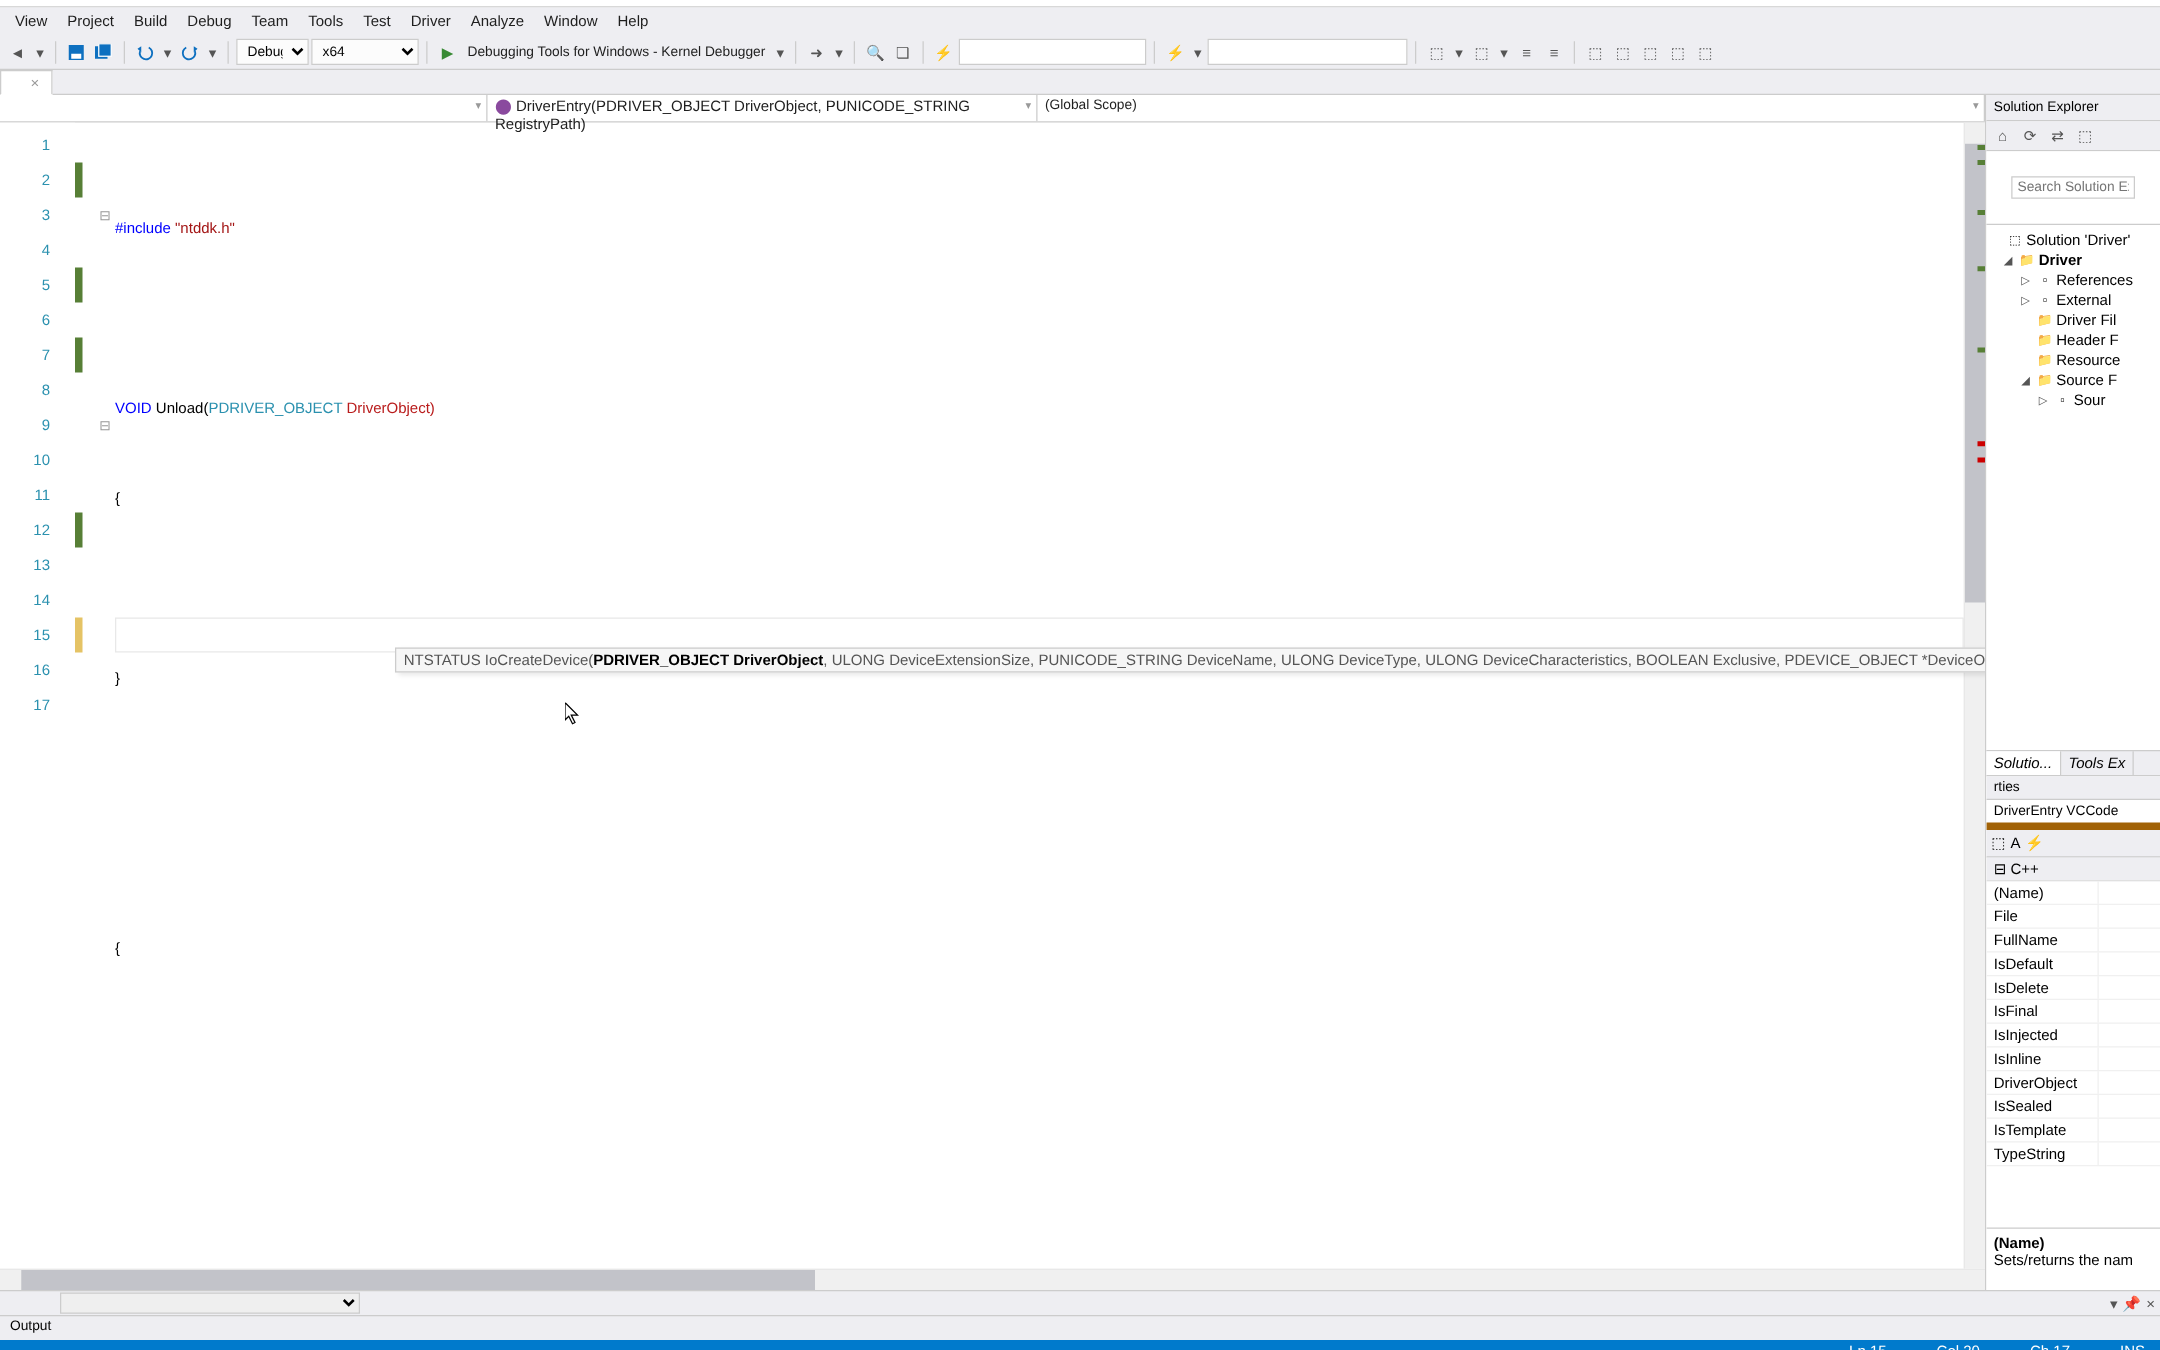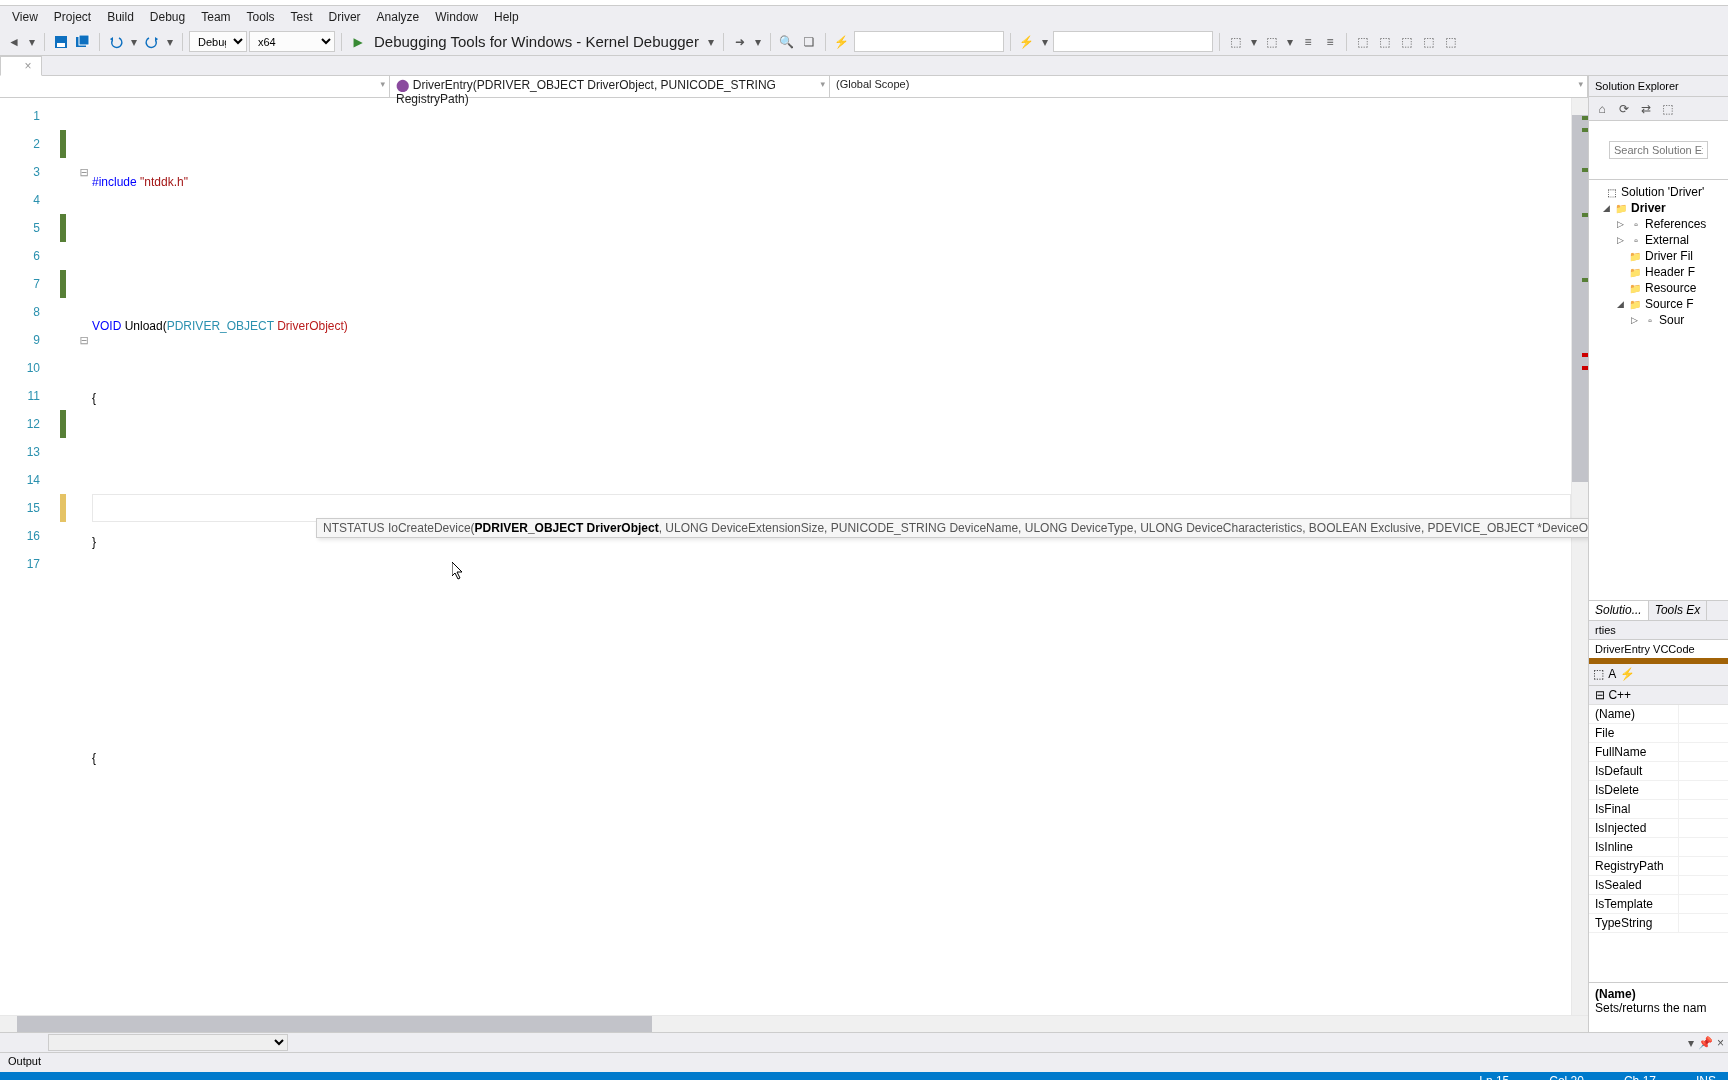--- a/index.html
+++ b/index.html
@@ -12,21 +12,21 @@
 .menu-bar { height: 22px; background: #eeeef2; display: flex; align-items: center; padding-left: 4px; }
 .menu-bar .item { padding: 3px 8px; color: #1e1e1e; cursor: default; }
 
 
 .toolbar { height: 28px; background: #eeeef2; border-bottom: 1px solid #ccc; display: flex; align-items: center; padding: 0 4px; gap: 2px; }
 .toolbar .sep { width: 1px; height: 18px; background: #ccc; margin: 0 4px; }
 .toolbar .btn { width: 20px; height: 20px; display: flex; align-items: center; justify-content: center; color: #555; cursor: pointer; }
 .toolbar .dd { width: 12px; height: 20px; display: flex; align-items: center; justify-content: center; color: #555; cursor: pointer; }
 .toolbar select { height: 21px; border: 1px solid #ccc; background: #fcfcfc; padding: 0 4px; font-size: 11px; }
 .toolbar .play { color: #388a34; }
-.toolbar .debug-target { padding: 0 4px; font-size: 15px; color: #1e1e1e; }
+.toolbar .debug-target { padding: 0 4px; font-size: 11px; color: #1e1e1e; }
 .toolbar input.search { height: 21px; border: 1px solid #ccc; background: #fff; width: 150px; padding: 0 4px; }
 
 
 .tab-row { height: 20px; background: #eeeef2; display: flex; align-items: flex-end; border-bottom: 1px solid #ccc; }
 .tab { height: 20px; background: #fff; border: 1px solid #ccc; border-bottom: 1px solid #fff; padding: 0 6px 0 20px; display: flex; align-items: center; gap: 6px; font-size: 11px; position: relative; margin-bottom: -1px; color: #0e70c0;}
 .tab .close { color: #999; cursor: pointer; width: 14px; text-align: center;}
 
 
 .main { display: flex; height: calc(100% - 6px - 22px - 28px - 20px - 30px - 18px); }
 .editor-pane { flex: 1; display: flex; flex-direction: column; position: relative; min-width: 0;}
@@ -415,21 +415,21 @@
             </div>
             <div class="row">
               <div class="k">IsInjected</div>
               <div class="v"></div>
             </div>
             <div class="row">
               <div class="k">IsInline</div>
               <div class="v"></div>
             </div>
             <div class="row">
-              <div class="k">RegistryPath</div>
+              <div class="k">DriverObject</div>
               <div class="v"></div>
             </div>
             <div class="row">
               <div class="k">IsSealed</div>
               <div class="v"></div>
             </div>
             <div class="row">
               <div class="k">IsTemplate</div>
               <div class="v"></div>
             </div>

